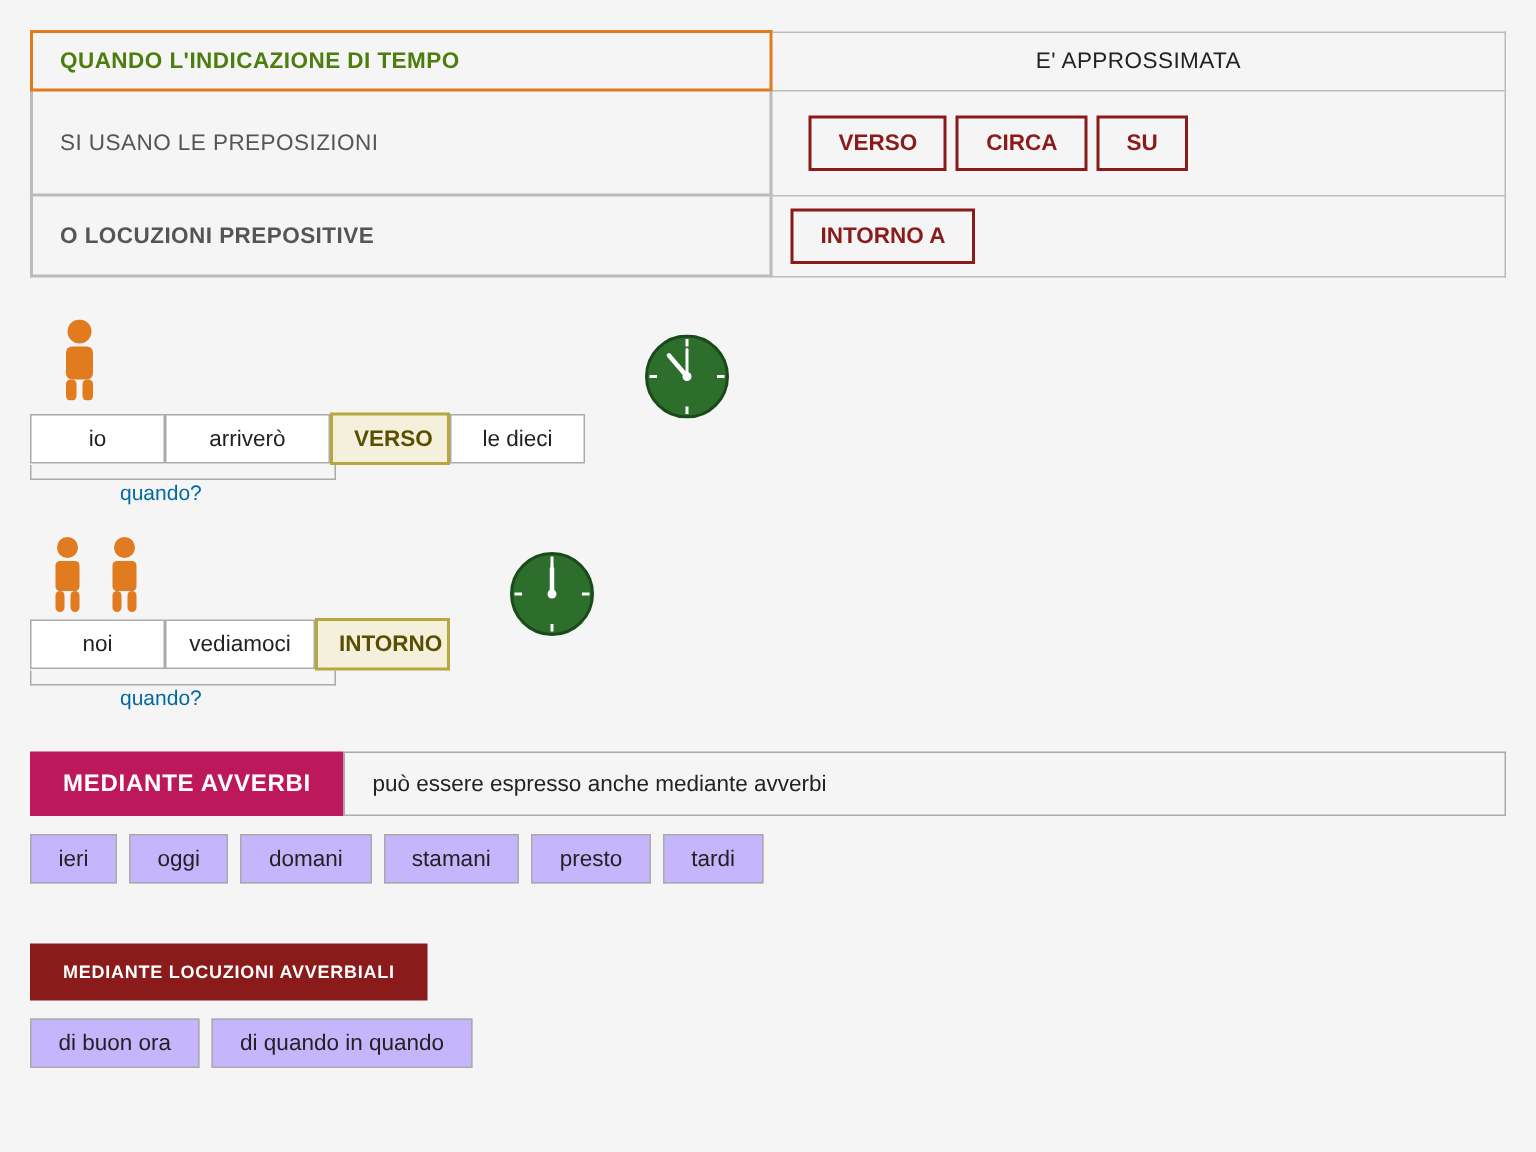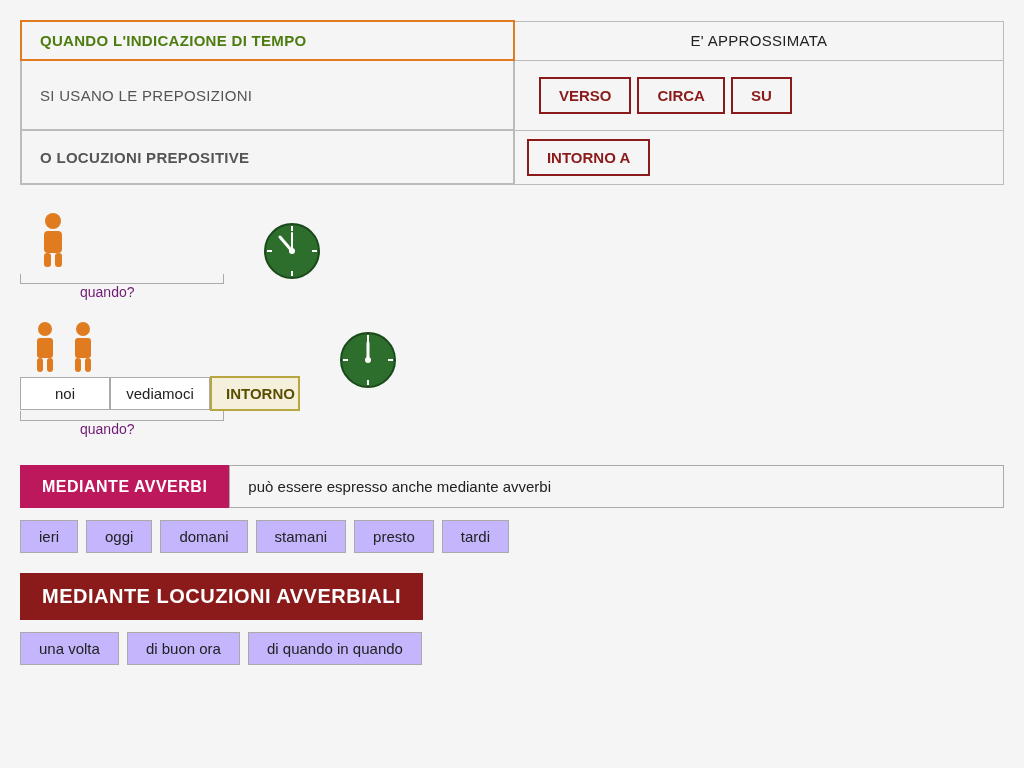--- a/index.html
+++ b/index.html
@@ -82,21 +82,21 @@
       background: #f5f0dc;
       color: #5a4e00;
       font-weight: bold;
       font-size: 15px;
     }
     .diagram-group {
       margin-bottom: 22px;
     }
     .quando-text {
       font-size: 14px;
-      color: #701a75;
+      color: #0369a1;
       margin-left: 10px;
     }
 
     
     .section-banner {
       display: flex;
       align-items: stretch;
       margin-bottom: 12px;
       margin-top: 10px;
     }
@@ -128,26 +128,26 @@
     .word-chip {
       border: 1.5px solid #aaa;
       padding: 7px 18px;
       font-size: 15px;
       background: #c4b5fd;
     }
     .section-title-only {
       background: #8b1a1a;
       color: #fff;
       font-weight: bold;
-      font-size: 20px;
+      font-size: 12px;
       padding: 12px 22px;
       letter-spacing: 0.5px;
       display: inline-block;
       margin-bottom: 12px;
-      margin-top: 2px;
+      margin-top: 22px;
     }
 
     
     .row1 td:first-child { border-color: #e07b20; }
     .row1 td { border-color: #bbb; }
   </style>
 </head>
 <body>
 
 <table class="top-table">
@@ -182,20 +182,26 @@
       <div>
 
         <div style="margin-left:14px; margin-bottom:4px;">
           <svg width="38" height="54" viewBox="0 0 38 54">
             <circle cx="19" cy="8" r="8" fill="#e07b20"></circle>
             <rect x="10" y="18" width="18" height="22" rx="4" fill="#e07b20"></rect>
             <rect x="10" y="40" width="7" height="14" rx="3" fill="#e07b20"></rect>
             <rect x="21" y="40" width="7" height="14" rx="3" fill="#e07b20"></rect>
           </svg>
         </div>
+        <div style="display:flex; align-items:center; gap:0;">
+          <div class="word-box" style="width:90px;text-align:center;">io</div>
+          <div class="word-box" style="width:110px;text-align:center;">arriverò</div>
+          <div class="word-box verso" style="width:80px;text-align:center;">VERSO</div>
+          <div class="word-box" style="width:90px;text-align:center;">le dieci</div>
+        </div>
         <div style="margin-left:0;">
           <div style="width:204px; height:10px; border-left:1.5px solid #aaa; border-bottom:1.5px solid #aaa; border-right:1.5px solid #aaa; margin-left:0;"></div>
           <span class="quando-text" style="margin-left:60px;display:block;">quando?</span>
         </div>
       </div>
 
       <div style="margin-top:10px;">
         <svg width="56" height="56" viewBox="0 0 56 56">
           <circle cx="28" cy="28" r="27" fill="#2d6e2d" stroke="#1a4a1a" stroke-width="2"></circle>
           <circle cx="28" cy="28" r="3" fill="#fff"></circle>
@@ -271,16 +277,15 @@
   <div class="word-chip">domani</div>
   <div class="word-chip">stamani</div>
   <div class="word-chip">presto</div>
   <div class="word-chip">tardi</div>
 </div>
 
 <div>
   <div class="section-title-only">MEDIANTE LOCUZIONI AVVERBIALI</div>
 </div>
 <div class="words-row">
-  <div class="word-chip">una volta</div>
   <div class="word-chip">di buon ora</div>
   <div class="word-chip">di quando in quando</div>
 </div>
 
 </body></html>

